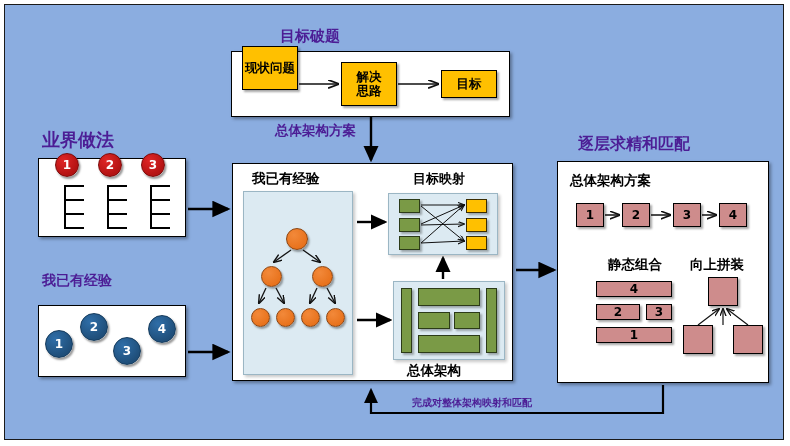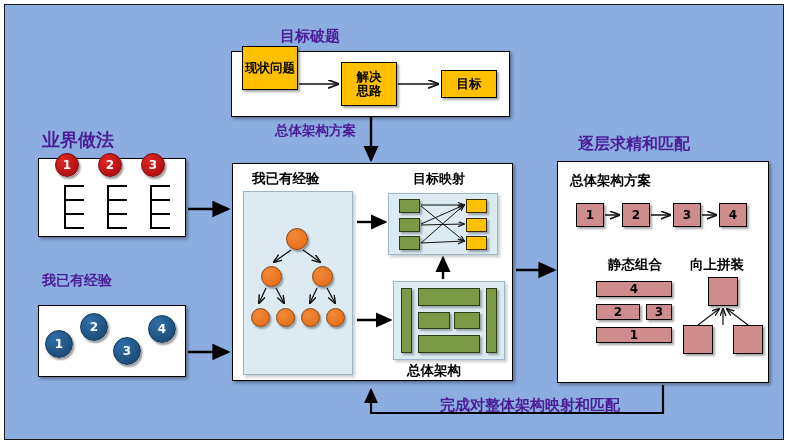--- a/index.html
+++ b/index.html
@@ -185,21 +185,21 @@
 
   <div class="pbox" style="left:596px;top:281px;width:76px;height:16px;">4</div>
   <div class="pbox" style="left:596px;top:304px;width:44px;height:16px;">2</div>
   <div class="pbox" style="left:646px;top:304px;width:26px;height:16px;">3</div>
   <div class="pbox" style="left:596px;top:327px;width:76px;height:16px;">1</div>
 
   <div class="pbox" style="left:708px;top:277px;width:30px;height:29px;"></div>
   <div class="pbox" style="left:683px;top:325px;width:30px;height:29px;"></div>
   <div class="pbox" style="left:733px;top:325px;width:30px;height:29px;"></div>
 
-  <div class="ttl" style="left:440px;top:396px;width:230px;font-size:15px;">完成对整体架构映射和匹配</div>
+  <div class="ttl" style="left:412px;top:396px;width:230px;font-size:10px;">完成对整体架构映射和匹配</div>
 
   <svg class="ov" viewBox="0 0 790 446">
     <defs>
       <marker id="ah" markerWidth="7" markerHeight="7" refX="6" refY="3.2" orient="auto">
         <path d="M0,0 L7,3.2 L0,6.4 z" fill="#000"></path>
       </marker>
       <marker id="ahS" markerWidth="6" markerHeight="6" refX="5.4" refY="2.6" orient="auto">
         <path d="M0,0 L6,2.6 L0,5.2 L1.6,2.6 z" fill="#111"></path>
       </marker>
       <marker id="ahT" markerWidth="7" markerHeight="7" refX="6.2" refY="2.6" orient="auto">

